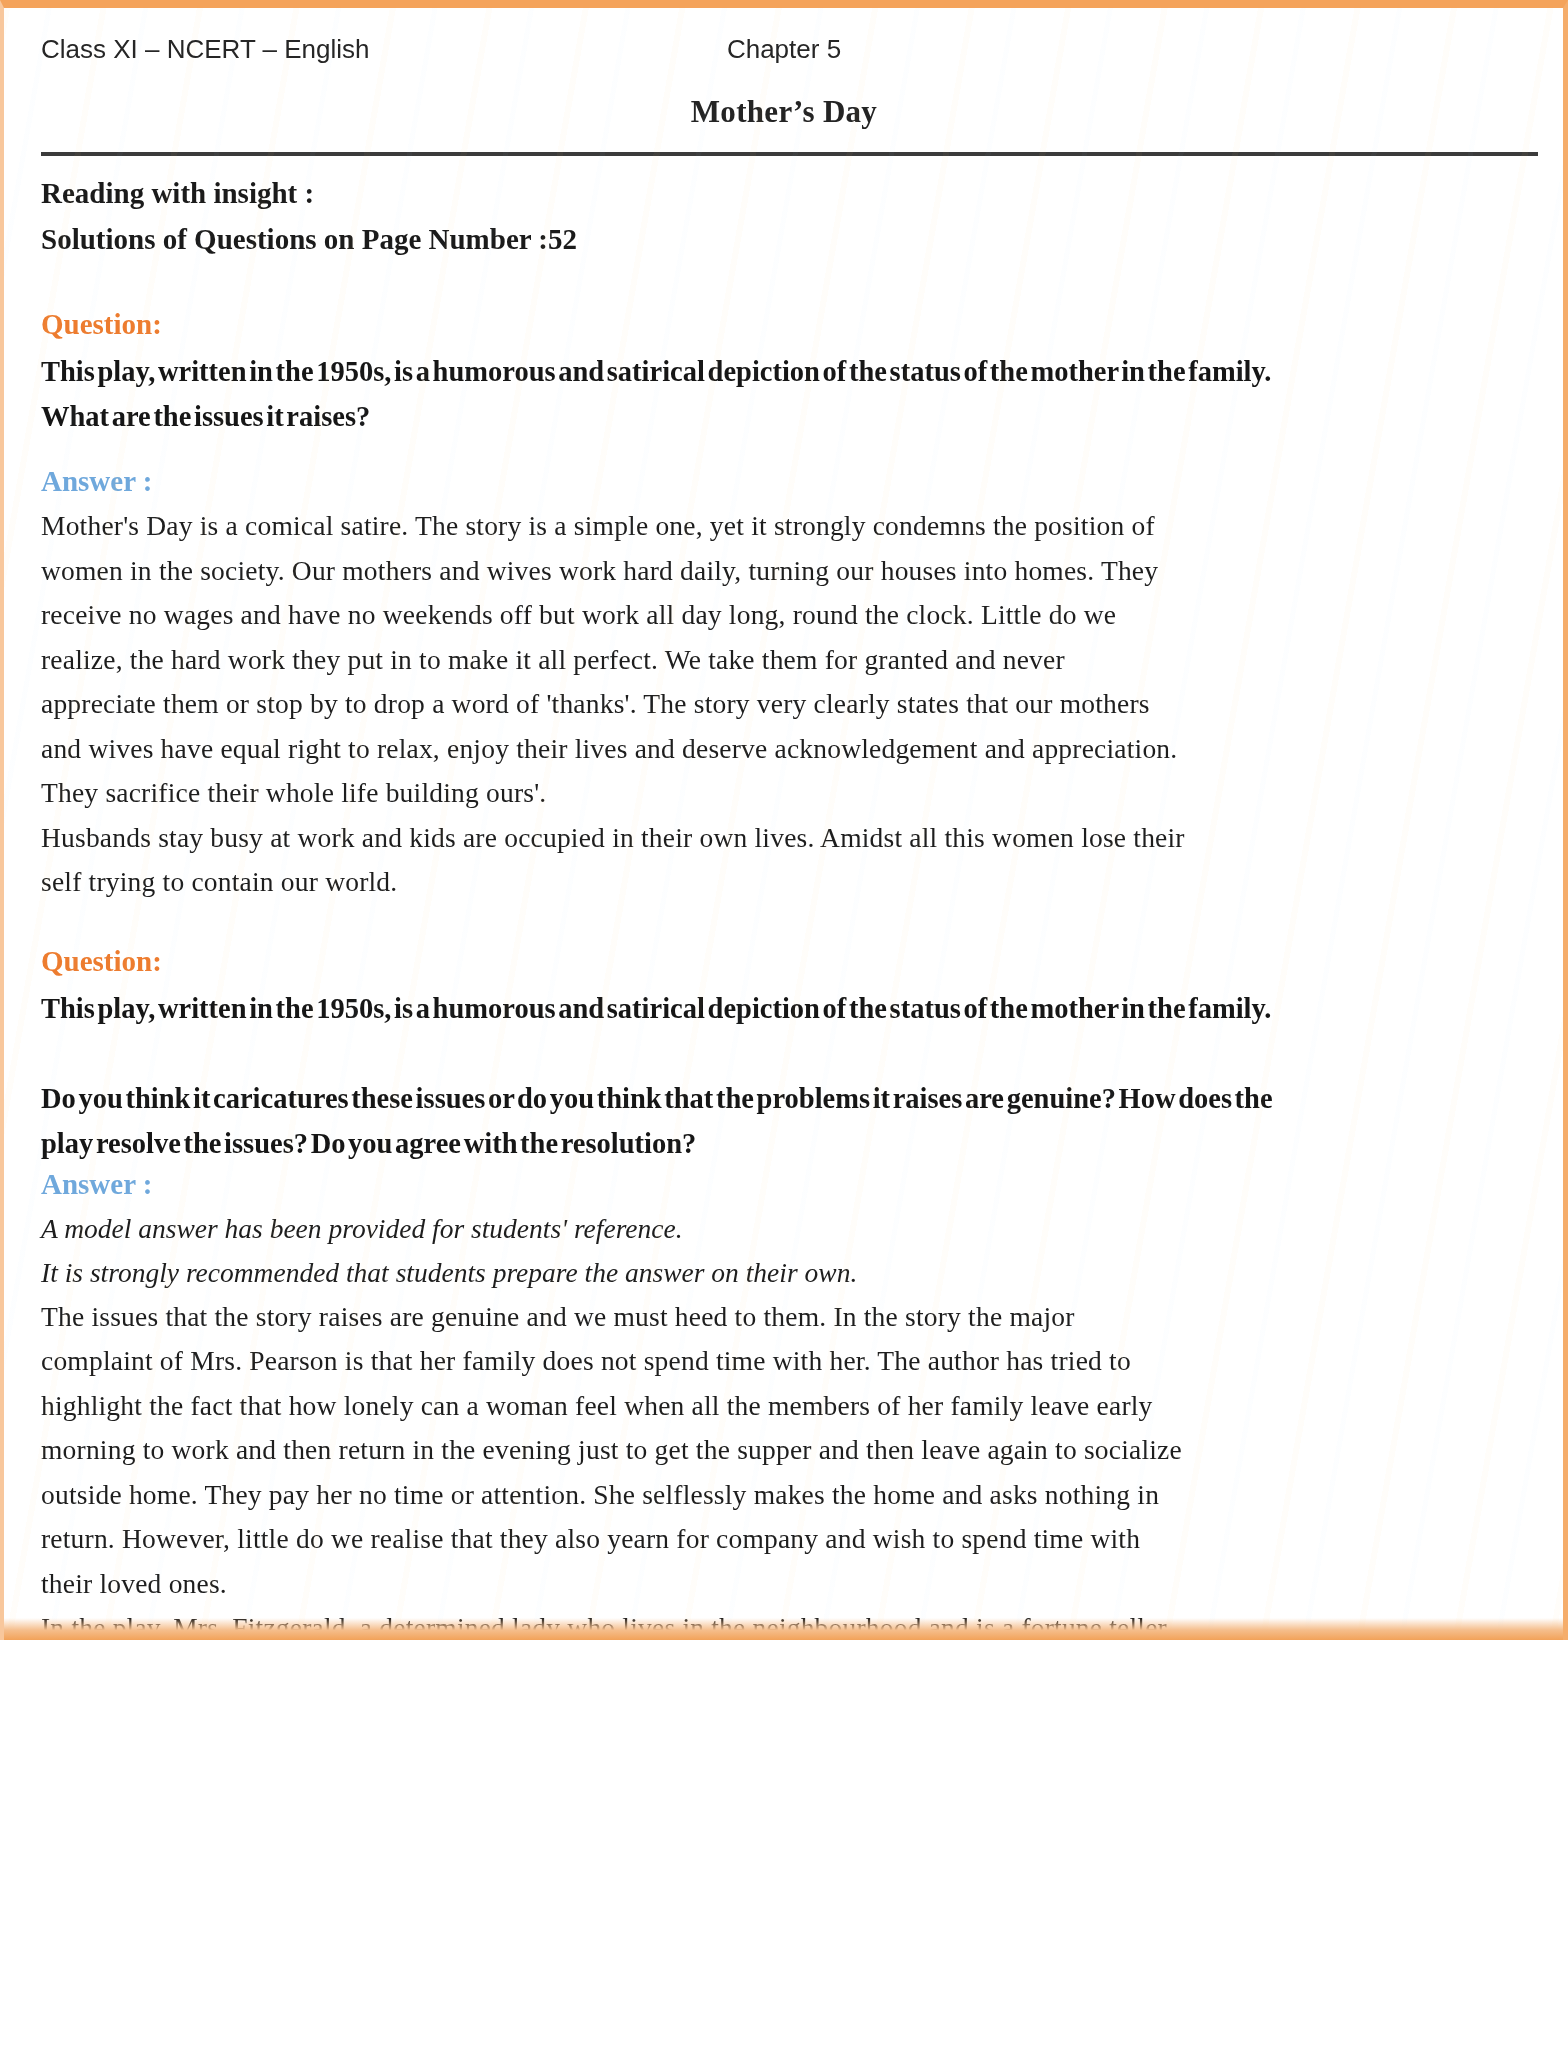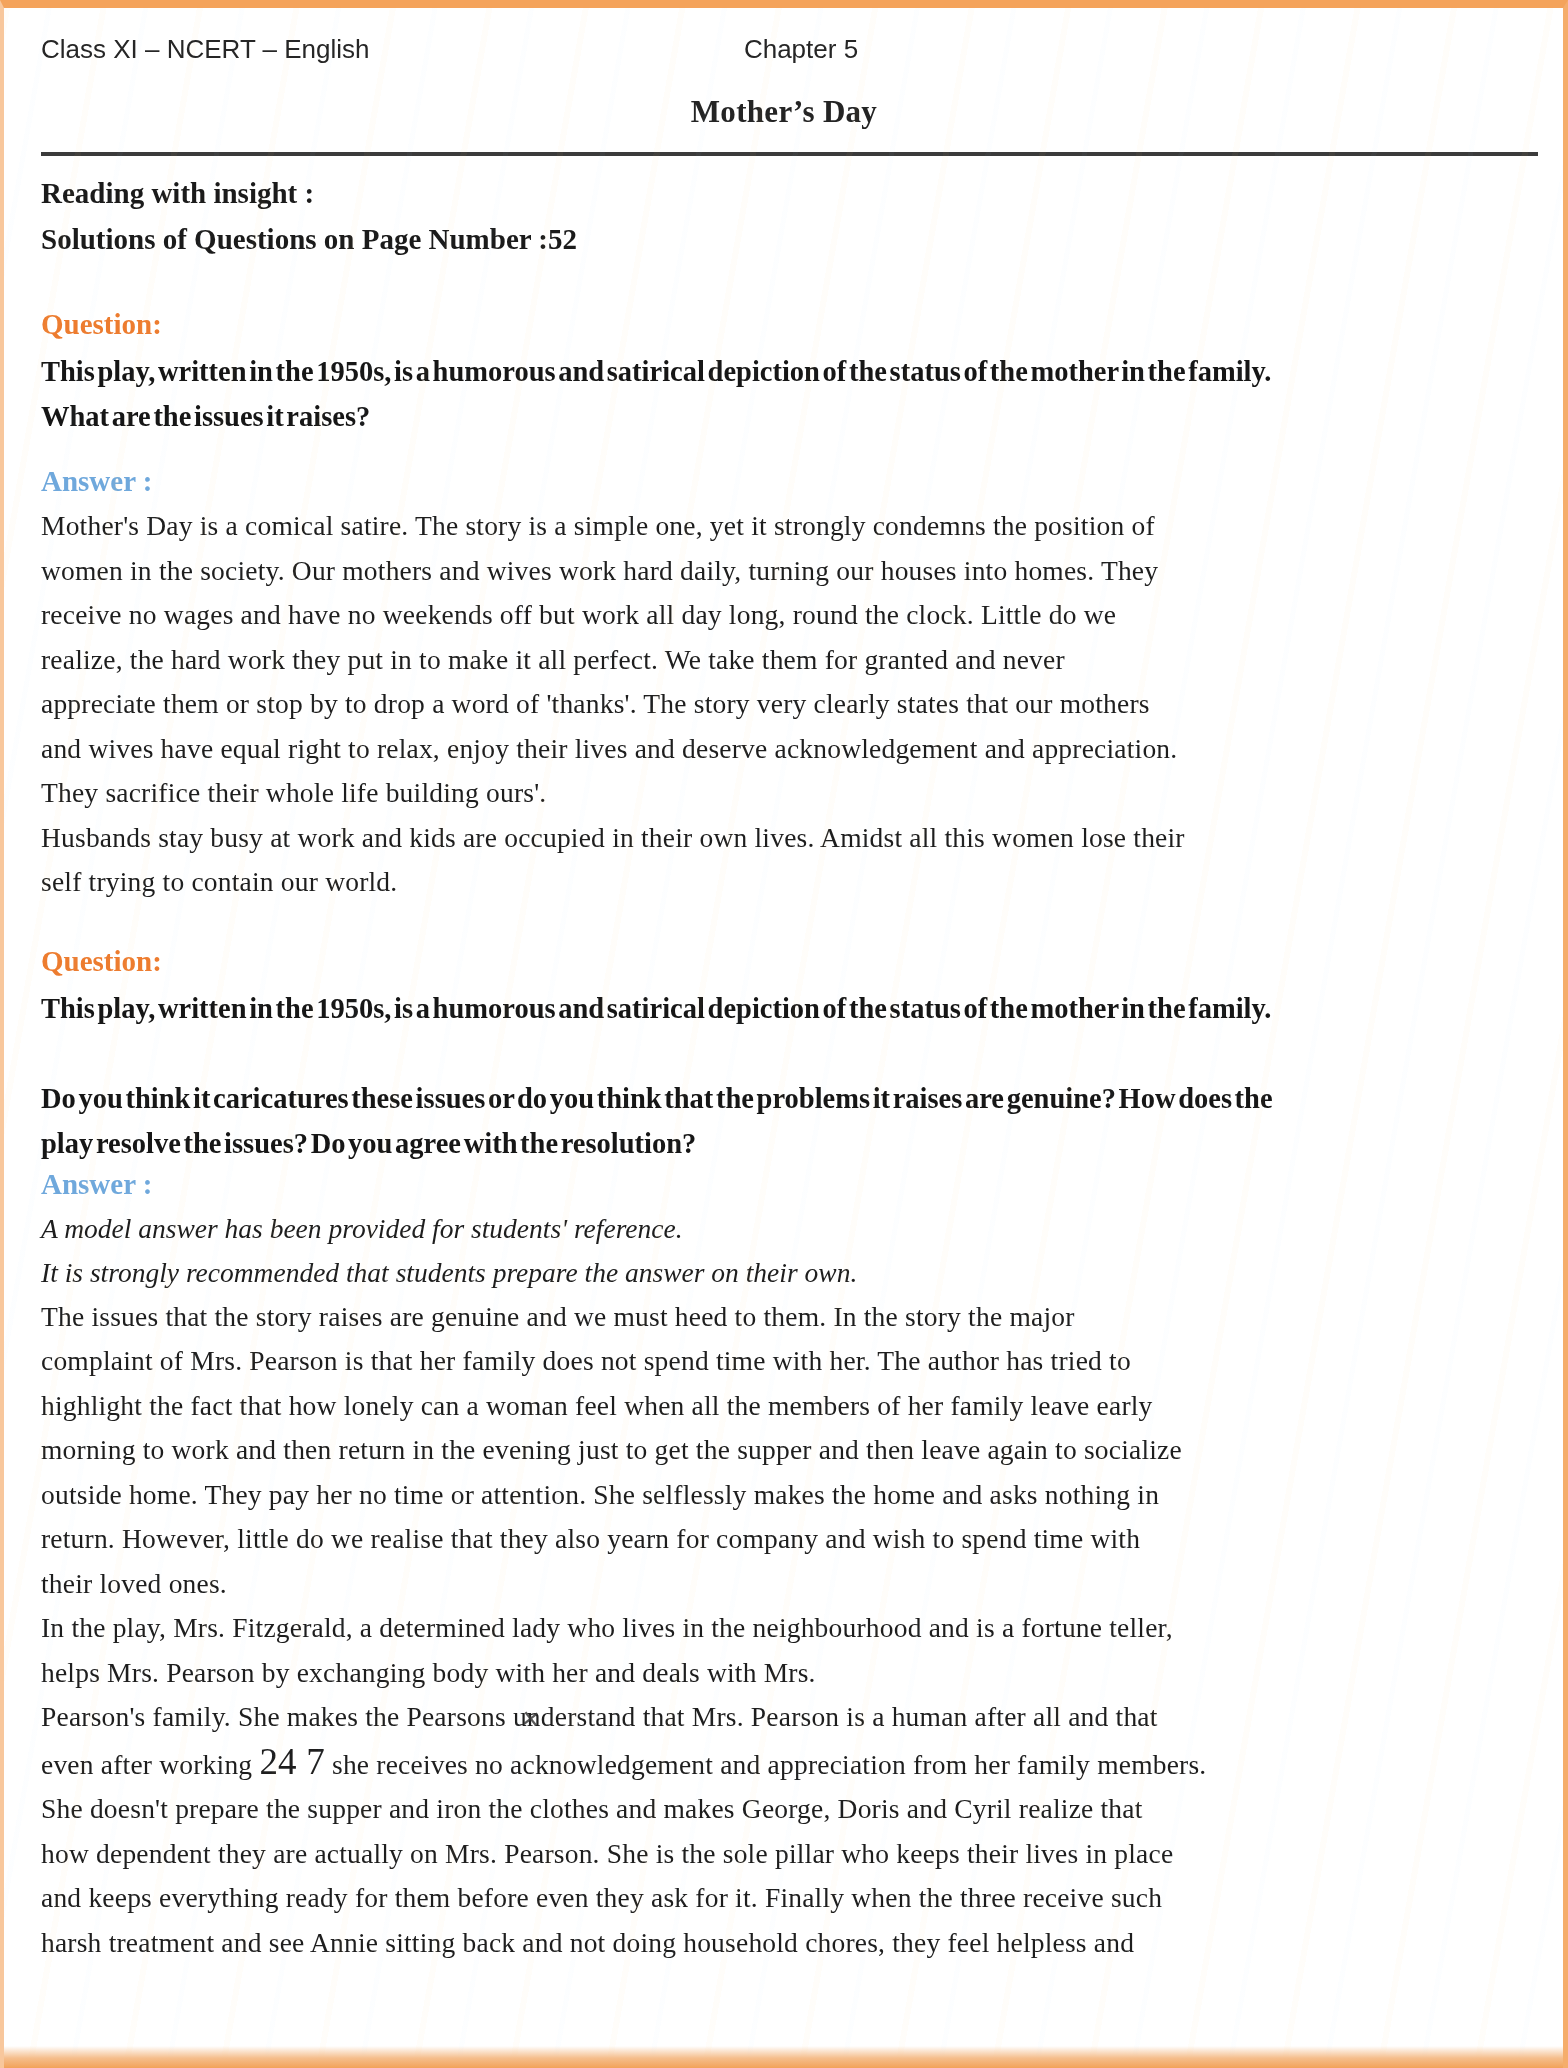--- a/index.html
+++ b/index.html
@@ -1,18 +1,18 @@
 <!DOCTYPE html>
 <html><head>
 <meta charset="utf-8">
 <style>
   html,body{margin:0;padding:0;background:#ffffff;}
   .page{
     position:relative;
-    width:1568px;height:2068px;
+    width:1568px;height:1640px;
     box-sizing:border-box;
     background:#ffffff;
     border-top:8px solid #F4A35B;
     border-left:4px solid #F8C79C;
     border-right:5px solid #F5AD6B;
     padding:0 36px 0 37px;
     overflow:hidden;
     font-family:"Liberation Serif", serif;
     color:#1E1E1E;
   }
@@ -26,21 +26,21 @@
   
   .page::after{
     content:"";position:absolute;left:0;right:0;bottom:0;height:22px;
     background:linear-gradient(to bottom, rgba(246,196,149,0) 0%, #F5BE8C 55%, #F2A259 100%);
   }
   .header-row{
     position:relative;margin-top:26px;height:34px;
     font-family:"Liberation Sans", sans-serif;
     font-size:26px;color:#262626;
   }
-  .chapter{position:absolute;left:50%;transform:translateX(-50%);margin-left:17px;}
+  .chapter{position:absolute;left:50%;transform:translateX(-50%);}
   .doc-title{
     margin-top:26px;text-align:center;
     font-weight:bold;font-size:31px;color:#242424;letter-spacing:.3px;
   }
   .rule{
     margin:22px 0 0 0;border:none;height:0;
     border-top:4px solid #3B3B3B;width:1497px;
   }
   .section-heading{font-weight:bold;font-size:29px;line-height:46px;color:#1b1b1b;}
   .section-heading.first{margin-top:14px;}

